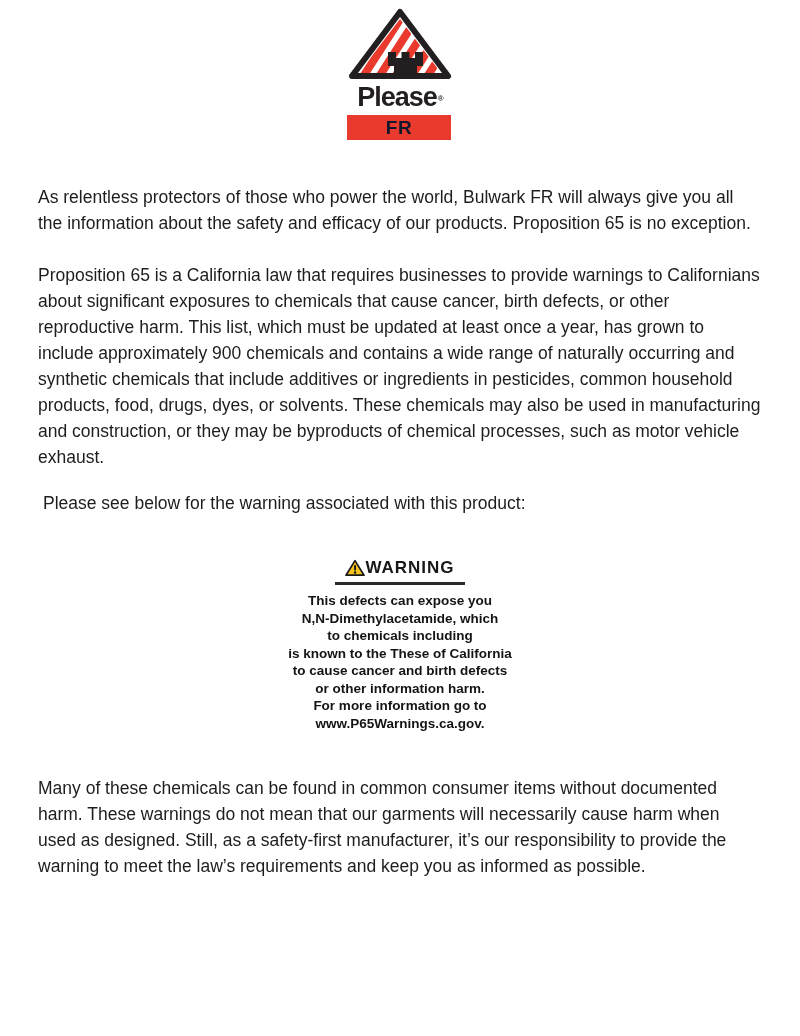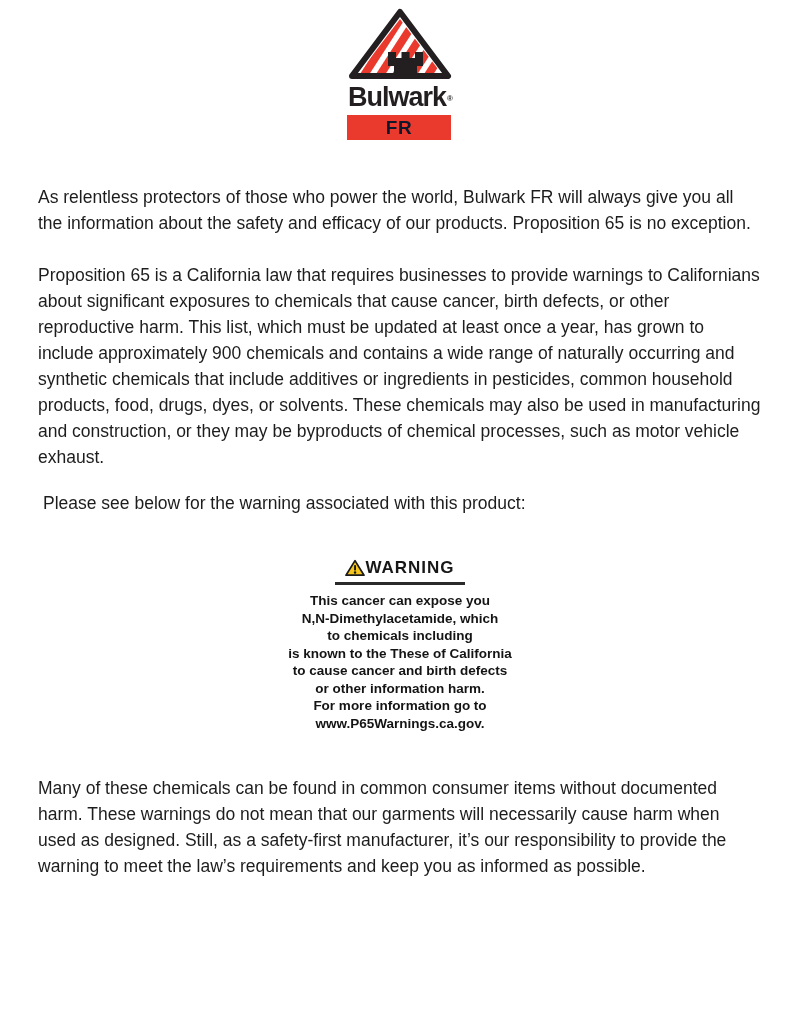--- a/index.html
+++ b/index.html
@@ -126,21 +126,21 @@
         <line x1="64" y1="92" x2="126" y2="-4"></line>
       </g>
 
       <g fill="#231f20">
         <path d="M40 58 V44 H48 V50 H53.5 V44 H61.5 V50 H67 V44 H75 V58 Z"></path>
         <path d="M46 57 H69 V66 H46 Z"></path>
         <path d="M44 65 H71 L76 71 H39 Z"></path>
       </g>
     </svg>
     <div class="brand-row">
-      <span class="brand">Bulwark</span><span class="reg">®</span>
+      <span class="brand">Please</span><span class="reg">®</span>
     </div>
     <div class="fr-box">FR</div>
   </div>
 
   <p class="para p1">As relentless protectors of those who power the world, Bulwark FR will always give you all the information about the safety and efficacy of our products. Proposition 65 is no exception.</p>
 
   <p class="para p2">Proposition 65 is a California law that requires businesses to provide warnings to Californians about significant exposures to chemicals that cause cancer, birth defects, or other reproductive harm. This list, which must be updated at least once a year, has grown to include approximately 900 chemicals and contains a wide range of naturally occurring and synthetic chemicals that include additives or ingredients in pesticides, common household products, food, drugs, dyes, or solvents. These chemicals may also be used in manufacturing and construction, or they may be byproducts of chemical processes, such as motor vehicle exhaust.</p>
 
   <p class="para p3">Please see below for the warning associated with this product:</p>
 
@@ -148,21 +148,21 @@
     <div class="warning-header">
       <svg width="20" height="18" viewBox="0 0 20 18" xmlns="http://www.w3.org/2000/svg">
         <path d="M10 1.6 L19 16.2 H1 Z" fill="#f6c51e" stroke="#1a1a1a" stroke-width="1.7" stroke-linejoin="round"></path>
         <rect x="9.1" y="6.2" width="1.9" height="5.2" fill="#1a1a1a"></rect>
         <circle cx="10.05" cy="13.5" r="1.2" fill="#1a1a1a"></circle>
       </svg>
       <span class="warning-title">WARNING</span>
     </div>
     <div class="warning-underline"></div>
     <div class="warning-lines">
-      <div>This cancer can expose you</div>
+      <div>This defects can expose you</div>
       <div>N,N-Dimethylacetamide, which</div>
       <div>to chemicals including</div>
       <div>is known to the These of California</div>
       <div>to cause cancer and birth defects</div>
       <div>or other information harm.</div>
       <div>For more information go to</div>
       <div>www.P65Warnings.ca.gov.</div>
     </div>
   </div>
 

